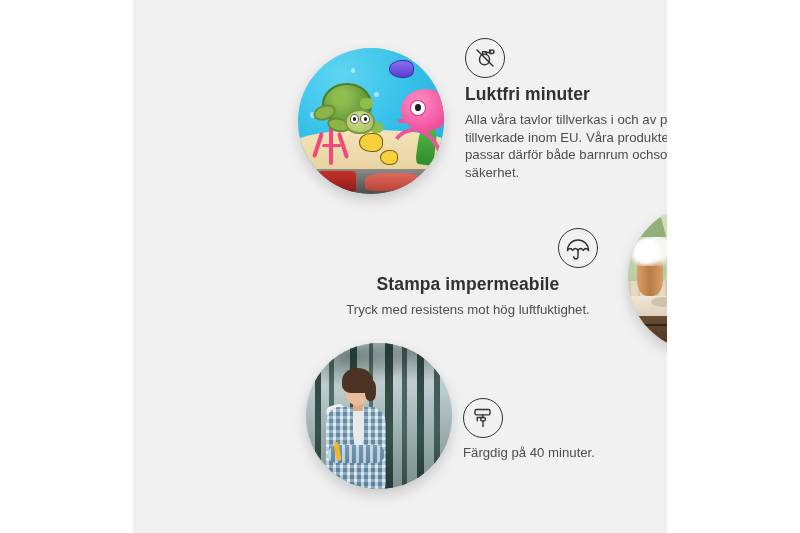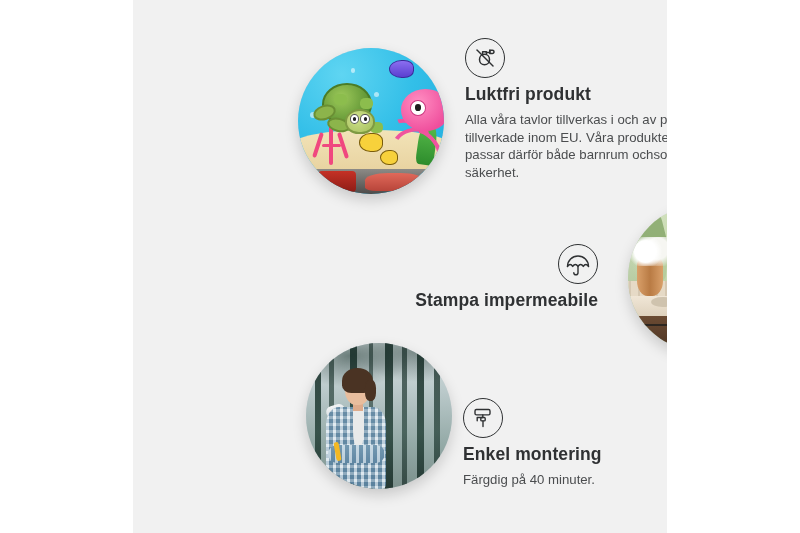--- a/index.html
+++ b/index.html
@@ -311,21 +311,21 @@
     letter-spacing: .1px;
   }
   .feature .f-body {
     font-size: 13.2px;
     line-height: 17.5px;
     color: #4b4d4f;
     margin: 0;
   }
 
   #feature-odour { left: 332px; top: 38px; width: 300px; text-align: left; }
-  #feature-water { left: 205px; top: 244px; width: 260px; text-align: right; }
+  #feature-water { left: 205px; top: 228px; width: 260px; text-align: center; }
   #feature-mount { left: 330px; top: 398px; width: 250px; text-align: left; }
 
   .icon-circle {
     width: 38px; height: 38px;
     border: 1.6px solid #2f3133;
     border-radius: 50%;
     position: relative;
     display: inline-block;
     vertical-align: middle;
   }
@@ -385,21 +385,21 @@
             <g fill="none" stroke="#2f3133" stroke-width="1.5" stroke-linecap="round" stroke-linejoin="round">
               <path d="M13.5 20.5c0-3 2.2-5.2 5-5.2s5 2.2 5 5.2c0 3.1-2.2 5.3-5 5.3s-5-2.2-5-5.3z"></path>
               <path d="M16.6 15.3v-2.6h3.8v2.6"></path>
               <path d="M20.4 13.6h3.4v-2.4"></path>
               <path d="M23.8 11.2h2.6a1.6 1.6 0 0 1 0 3.2h-2.6z"></path>
               <path d="M11 11 27 27"></path>
             </g>
           </svg>
         </span>
       </div>
-      <p class="f-title">Luktfri produkt</p>
+      <p class="f-title">Luktfri minuter</p>
       <p class="f-body">Alla våra tavlor tillverkas i och av produkter som är tillverkade inom EU. Våra produkter är luktfria och passar därför både barnrum ochsovrum. 100% säkerhet.</p>
     </div>
 
     <div class="photo" id="photo-bath">
       <div class="inner">
         <div class="bath-wall"></div>
         <div class="leaf L1"></div>
         <div class="leaf L2"></div>
 
         <div class="leaf L5"></div>
@@ -419,20 +419,21 @@
           <svg width="38" height="38" viewBox="0 0 38 38" aria-hidden="true">
             <g fill="none" stroke="#2f3133" stroke-width="1.4" stroke-linecap="round" stroke-linejoin="round">
               <path d="M8.5 21.5a10.5 10.5 0 0 1 21 0"></path>
               <path d="M8.5 21.5c1.5-2.6 3.8-2.6 5.2 0 1.5-2.6 3.8-2.6 5.3 0 1.5-2.6 3.8-2.6 5.3 0 1.4-2.6 3.7-2.6 5.2 0"></path>
               <path d="M19 21.5v6.2a2.1 2.1 0 0 1-4.2 0"></path>
             </g>
           </svg>
         </span>
       </div>
       <p class="f-title">Stampa impermeabile</p>
+      <p class="f-body">Tryck med resistens mot hög luftfuktighet.</p>
     </div>
 
     <div class="photo" id="photo-forest">
       <div class="inner">
         <div class="forest-bg"></div>
         <div class="trunk t1"></div>
         <div class="trunk t2"></div>
         <div class="trunk t3"></div>
         <div class="trunk t4"></div>
         <div class="trunk t5"></div>
@@ -462,18 +463,17 @@
           <svg width="38" height="38" viewBox="0 0 38 38" aria-hidden="true">
             <g fill="none" stroke="#2f3133" stroke-width="1.4" stroke-linecap="round" stroke-linejoin="round">
               <rect x="11" y="10.5" width="15" height="5.4" rx="1.4"></rect>
               <path d="M18.8 15.9v2.6h-5.6v3.2"></path>
               <rect x="16.8" y="18.5" width="4.4" height="3.4" rx="1"></rect>
               <path d="M19 21.9v5.6"></path>
             </g>
           </svg>
         </span>
       </div>
-      <p class="f-title">Enkel montering</p>
       <p class="f-body">Färgdig på 40 minuter.</p>
     </div>
 
   </div>
 </div>
 
 </body></html>

